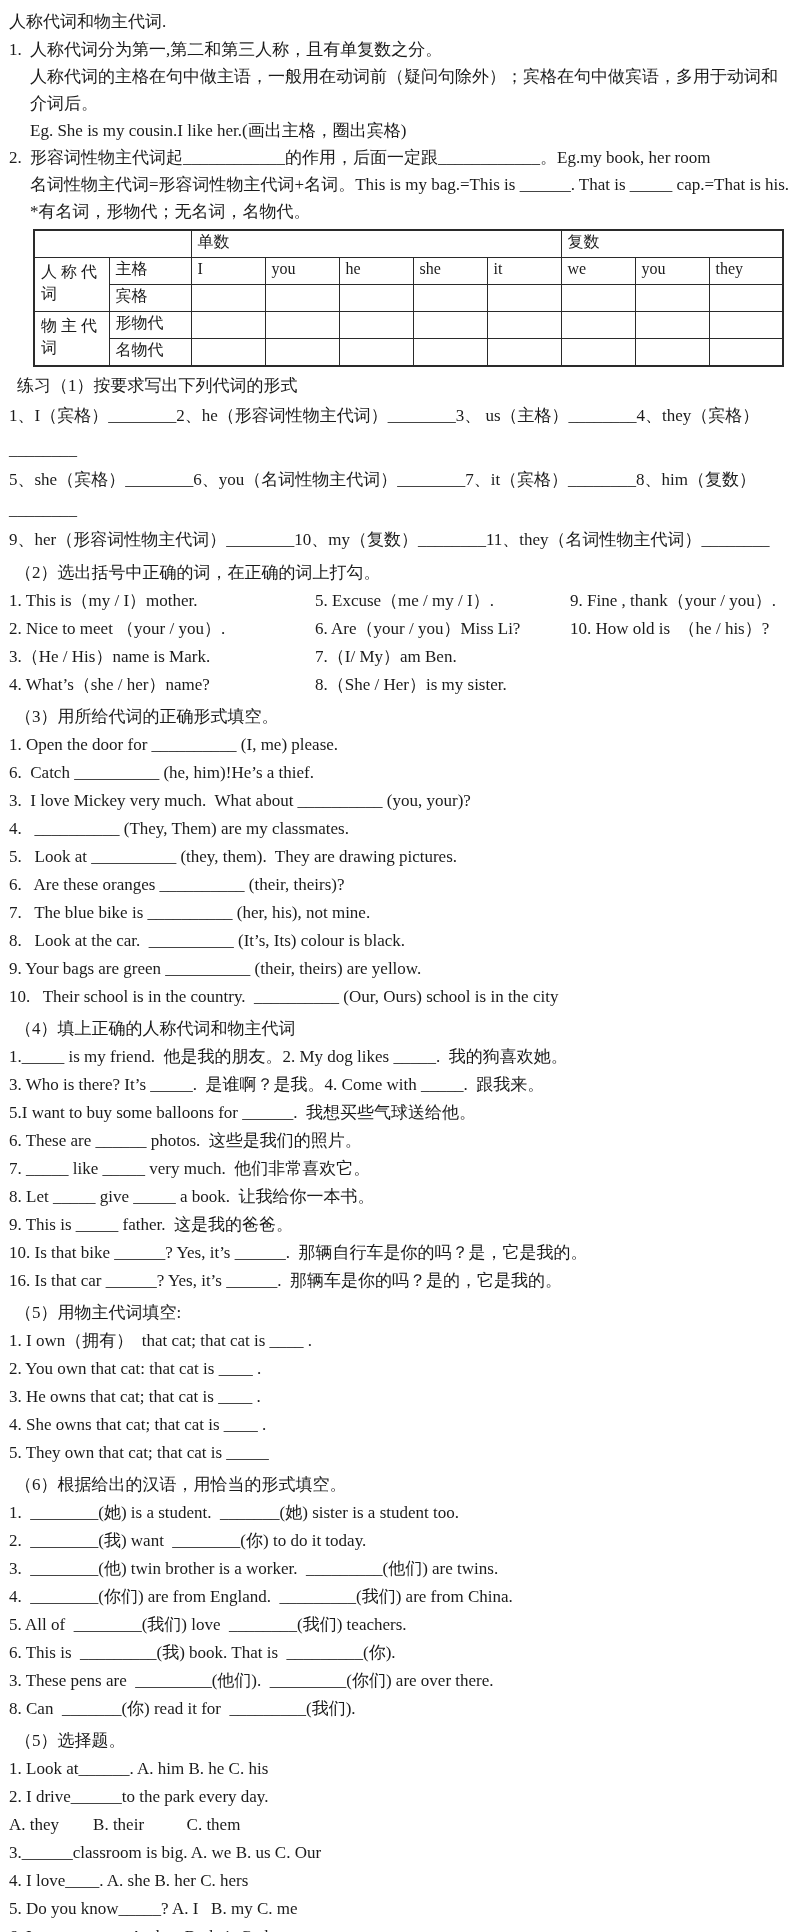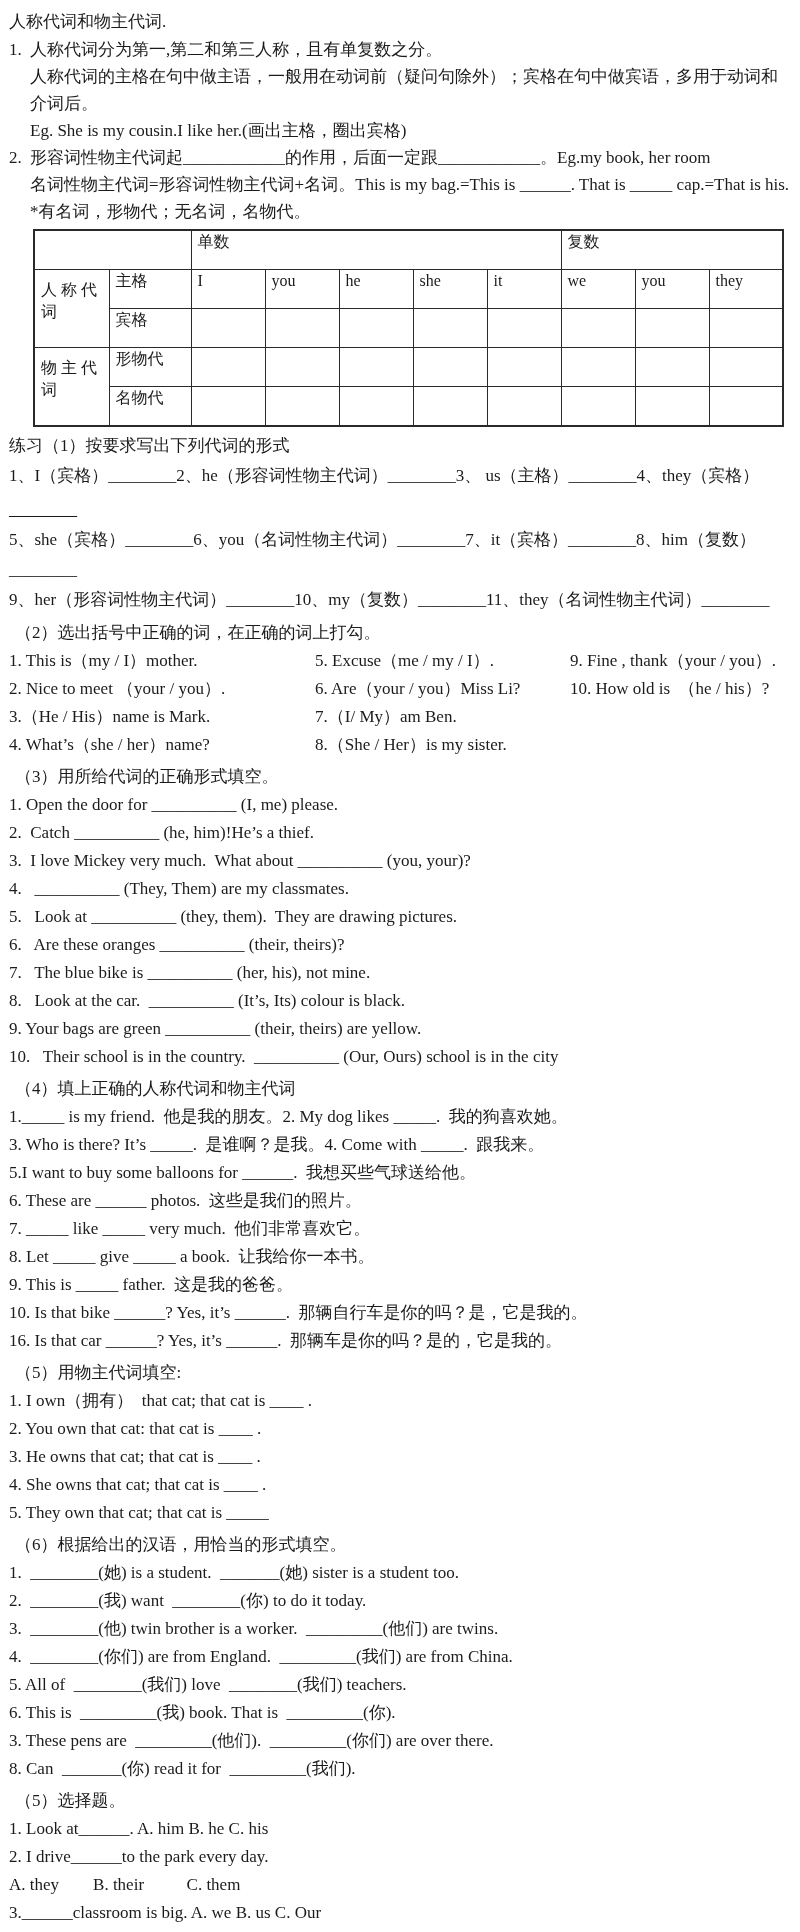--- a/index.html
+++ b/index.html
@@ -13,40 +13,40 @@
     font-size: 17px;
   }
   .page { padding: 8px 6px 0 9px; }
   .line { white-space: pre-wrap; line-height: 28px; }
   .intro .line { line-height: 27px; }
   .num-item { display: flex; line-height: 27px; }
   .num-item .num { width: 21px; flex: 0 0 21px; }
   .num-item .txt { white-space: pre-wrap; text-align: right; }
   .indent { margin-left: 21px; }
   .heading { margin-top: 4px; padding-left: 6px; }
-  .h-flat { padding-left: 0; }
+  .h-flat { padding-left: 0; margin-left: 8px; }
   table.pron {
     border-collapse: collapse;
     table-layout: fixed;
     margin: 4px 0 2px 24px;
     width: 751px;
     border: 2px solid #2a2a2a;
     font-size: 16px;
   }
   table.pron td {
     border: 1px solid #2a2a2a;
     height: 22px;
-    padding: 0 0 16px 6px;
+    padding: 0 0 4px 6px;
     white-space: pre-wrap;
     vertical-align: middle;
     overflow: hidden;
   }
   table.pron td.group { line-height: 22px; }
   .ex1 .line { line-height: 30px; }
-  .ex1 .orphan { margin-top: 4px; text-decoration: underline; }
+  .ex1 .orphan { margin-top: 4px; }
   .ex2-row { display: grid; grid-template-columns: 296px 245px 1fr; gap: 10px; }
 </style>
 </head>
 <body>
 
 <div class="page">
 
   <div class="line intro">人称代词和物主代词.</div>
 
   <div class="intro">
@@ -160,21 +160,21 @@
     <div class="ex2-row">
       <div class="line">4. What’s（she / her）name?</div>
       <div class="line">8.（She / Her）is my sister.</div>
       <div class="line"></div>
     </div>
   </div>
 
   <div>
     <div class="line heading">（3）用所给代词的正确形式填空。</div>
     <div class="line">1. Open the door for __________ (I, me) please.</div>
-    <div class="line">2.  Catch __________ (he, him)!He’s a thief.</div>
+    <div class="line">6.  Catch __________ (he, him)!He’s a thief.</div>
     <div class="line">3.  I love Mickey very much.  What about __________ (you, your)?</div>
     <div class="line">4.   __________ (They, Them) are my classmates.</div>
     <div class="line">5.   Look at __________ (they, them).  They are drawing pictures.</div>
     <div class="line">6.   Are these oranges __________ (their, theirs)?</div>
     <div class="line">7.   The blue bike is __________ (her, his), not mine.</div>
     <div class="line">8.   Look at the car.  __________ (It’s, Its) colour is black.</div>
     <div class="line">9. Your bags are green __________ (their, theirs) are yellow.</div>
     <div class="line">10.   Their school is in the country.  __________ (Our, Ours) school is in the city</div>
   </div>
 

